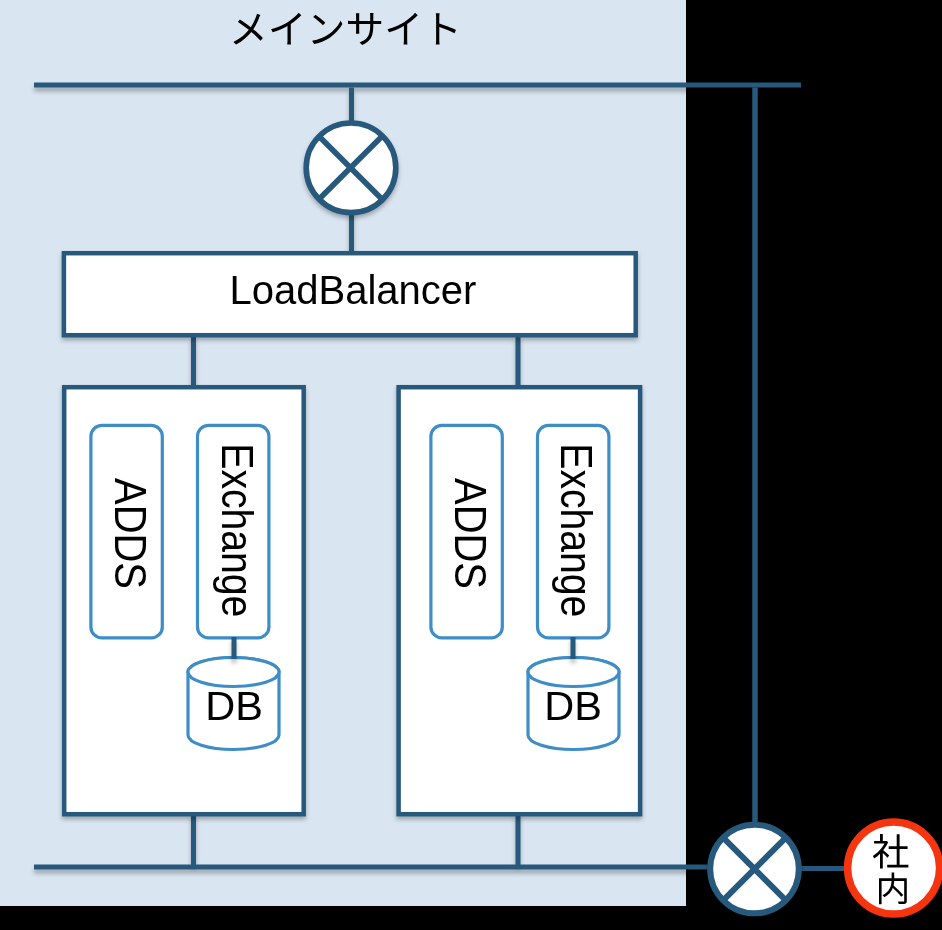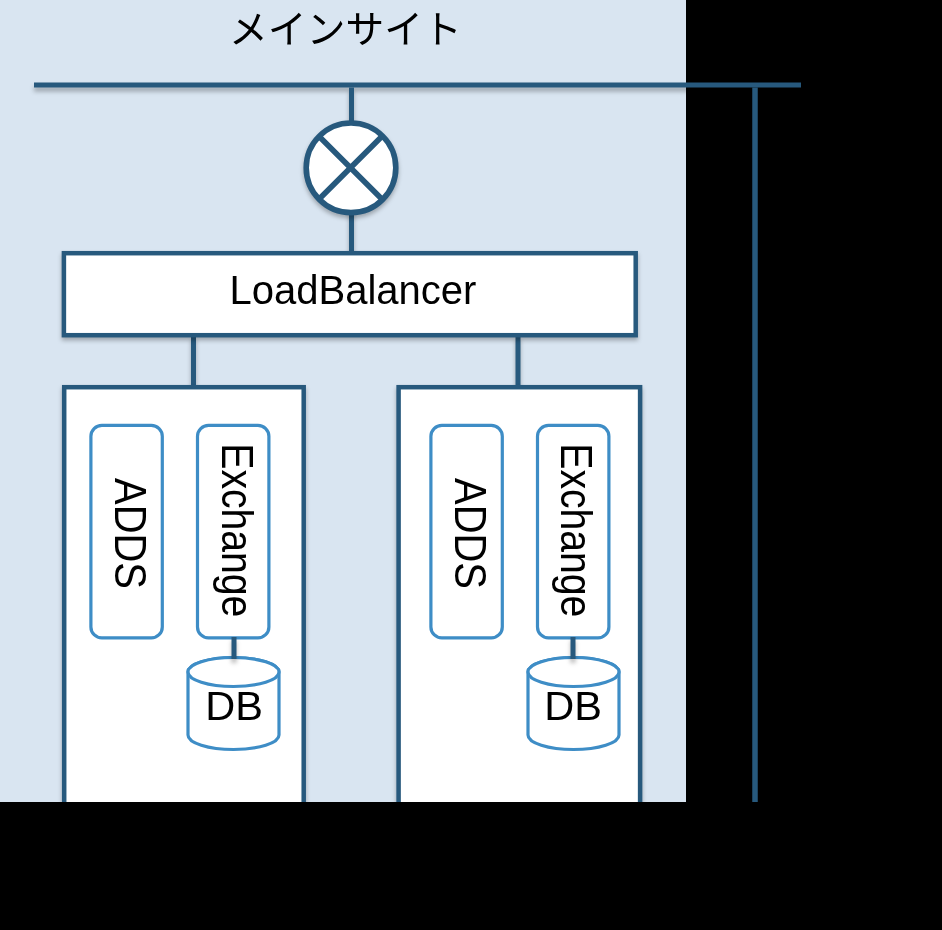--- a/index.html
+++ b/index.html
@@ -1,16 +1,16 @@
 <!DOCTYPE html>
 <html><head>
 <meta charset="utf-8">
 <style>
   html,body{margin:0;padding:0;background:#000;}
-  .wrap{position:relative;width:942px;height:802px;background:#000;overflow:hidden;}
+  .wrap{position:relative;width:942px;height:930px;background:#000;overflow:hidden;}
   svg{display:block;}
   text{font-family:"Liberation Sans",sans-serif;fill:#000;}
 </style>
 </head>
 <body>
 <div class="wrap">
 <svg width="942" height="930" viewBox="0 0 942 930">
   <rect x="0" y="0" width="942" height="930" fill="#000000"></rect>
   <rect x="0" y="0" width="686" height="906" fill="#d9e5f1"></rect>
 

